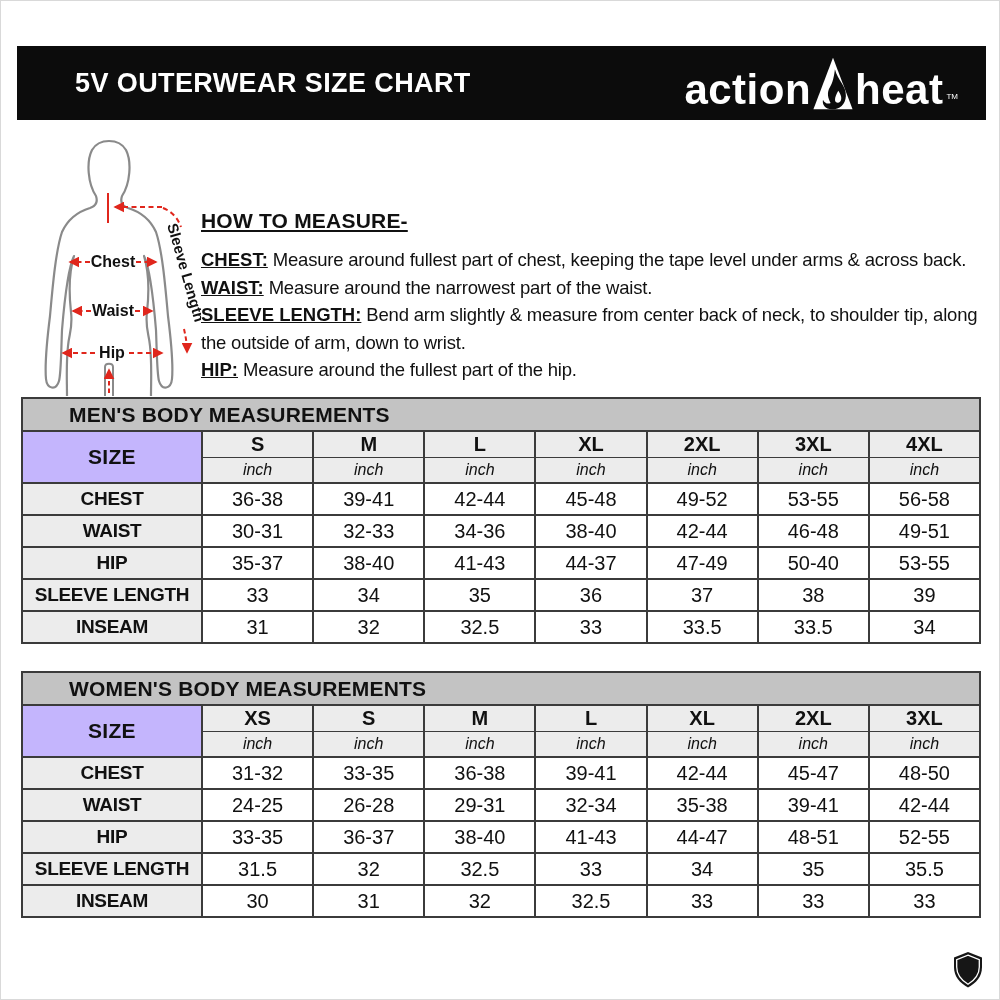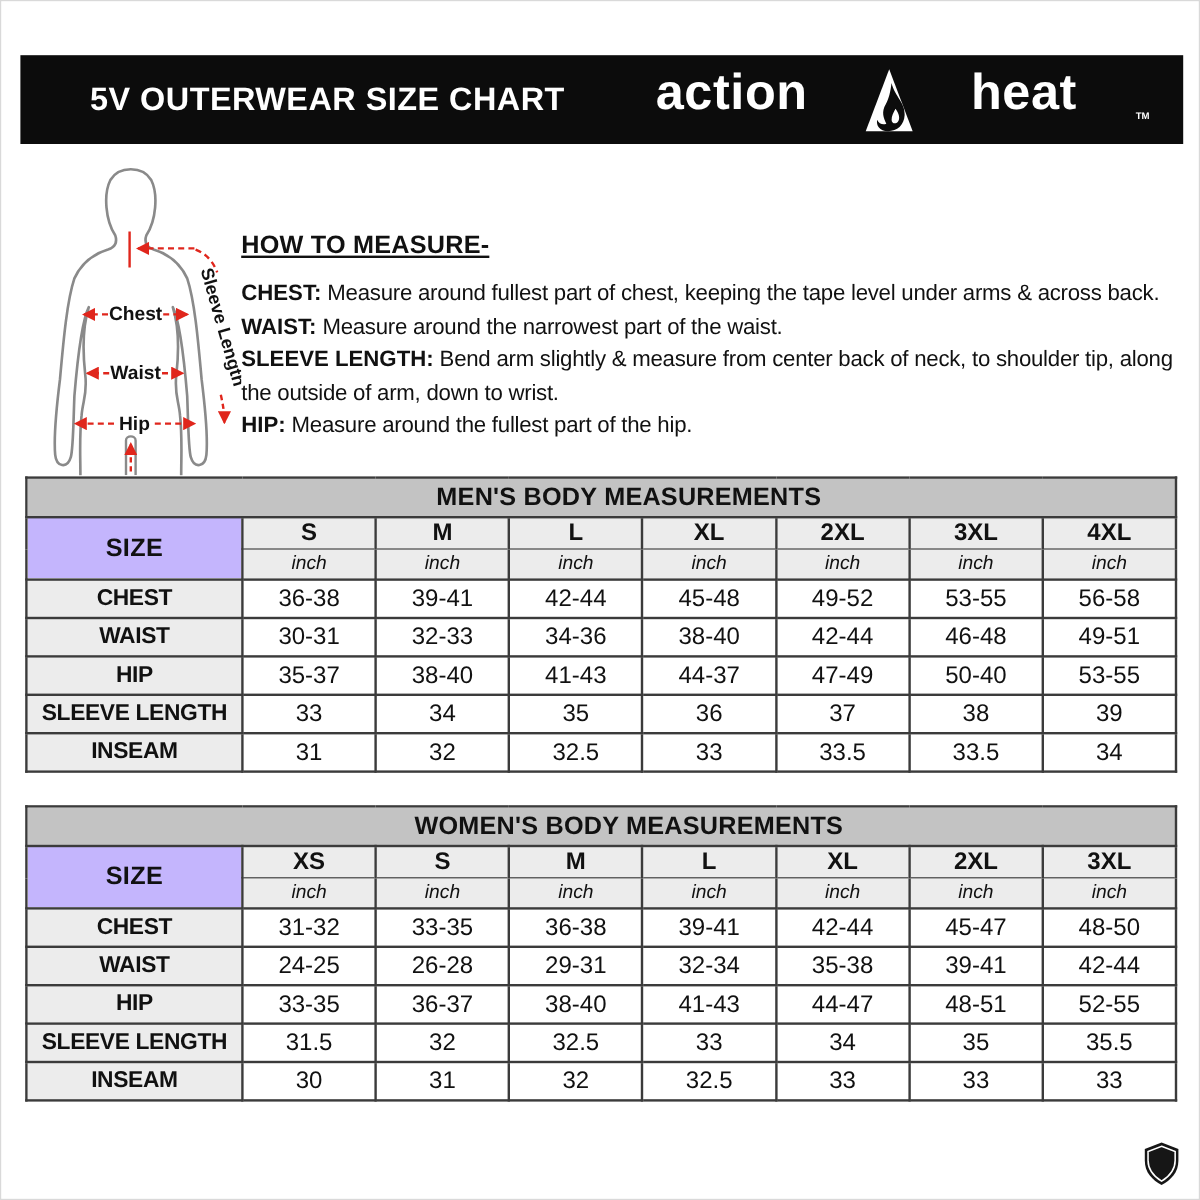--- a/index.html
+++ b/index.html
@@ -5,40 +5,40 @@
   html,body{margin:0;padding:0;background:#fff;}
   .page{position:relative;width:1000px;height:1000px;background:#fff;
         border:1px solid #d9d9d9;box-sizing:border-box;
         font-family:"Liberation Sans",sans-serif;color:#111;overflow:hidden;padding-left:28px;}
 
   
   .topbar{position:absolute;left:16px;top:45px;width:969px;height:74px;background:#0c0c0c;
           display:flex;align-items:center;justify-content:space-between;
           padding:0 28px 0 58px;box-sizing:border-box;color:#fff;}
   .topbar h1{font-size:27px;margin:0;font-weight:bold;letter-spacing:.4px;white-space:nowrap;}
-  .brand{display:flex;align-items:flex-start;line-height:1;gap:46px;}
+  .brand{display:flex;align-items:flex-end;line-height:1;}
   .brand .word{font-size:42px;font-weight:bold;letter-spacing:.5px;}
   .brand svg{margin:0 1px;display:block;}
-  .brand .tm{font-size:8px;align-self:flex-end;margin:0 0 10px 3px;font-weight:bold;}
-
-  
-  .howto{position:absolute;left:200px;top:192px;width:786px;}
+  .brand .tm{font-size:8px;align-self:flex-end;margin:0 0 10px 3px;}
+
+  
+  .howto{position:absolute;left:200px;top:208px;width:786px;}
   .howto h2{font-size:21px;margin:0 0 13px 0;text-decoration:underline;letter-spacing:.2px;}
   .howto-line{font-size:18.5px;line-height:27.5px;letter-spacing:-0.2px;}
-  .howto-line b{letter-spacing:0;}
+  .howto-line b{letter-spacing:0;text-decoration:underline;}
 
   
   .figure{position:absolute;left:15px;top:131px;}
 
   
   #tables{position:absolute;left:20px;top:396px;width:960px;}
   table.size-table{border-collapse:collapse;width:960px;table-layout:fixed;
                    margin:0 0 27px 0;color:#111;}
   .size-table td{border:2px solid #3b3b3b;text-align:center;padding:0;overflow:hidden;white-space:nowrap;}
-  td.tbl-title{background:#c3c3c3;text-align:center;padding-left:46px;font-weight:bold;
+  td.tbl-title{background:#c3c3c3;text-align:left;padding-left:46px;font-weight:bold;
                font-size:21px;height:31px;letter-spacing:.2px;}
   td.size-cell{background:#c4b5fd;font-weight:bold;font-size:21px;letter-spacing:.3px;}
   td.sz{background:#ececec;font-weight:bold;font-size:20px;height:25px;border-bottom-width:1px;}
   td.unit{background:#ececec;font-style:italic;font-size:16px;height:24px;border-top-width:1px;}
   td.rowlabel{background:#ececec;font-weight:bold;font-size:19px;height:30px;letter-spacing:-0.3px;}
   td.val{background:#fff;font-size:20px;}
 
   
   .shield{position:absolute;left:951px;top:950px;}
 </style>

